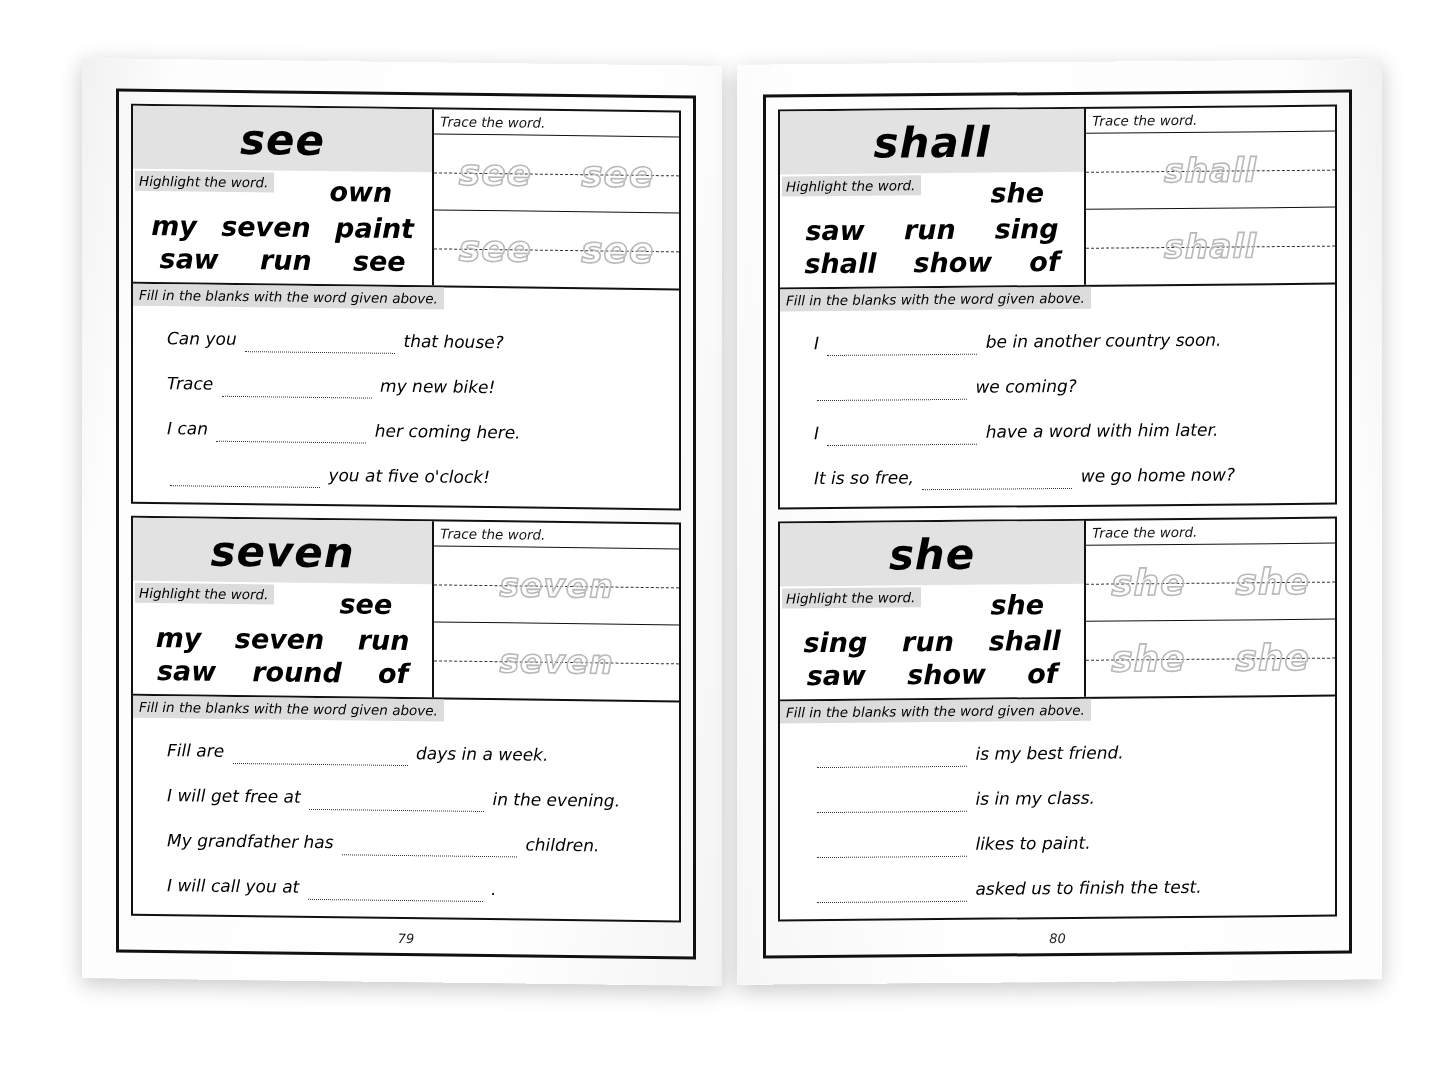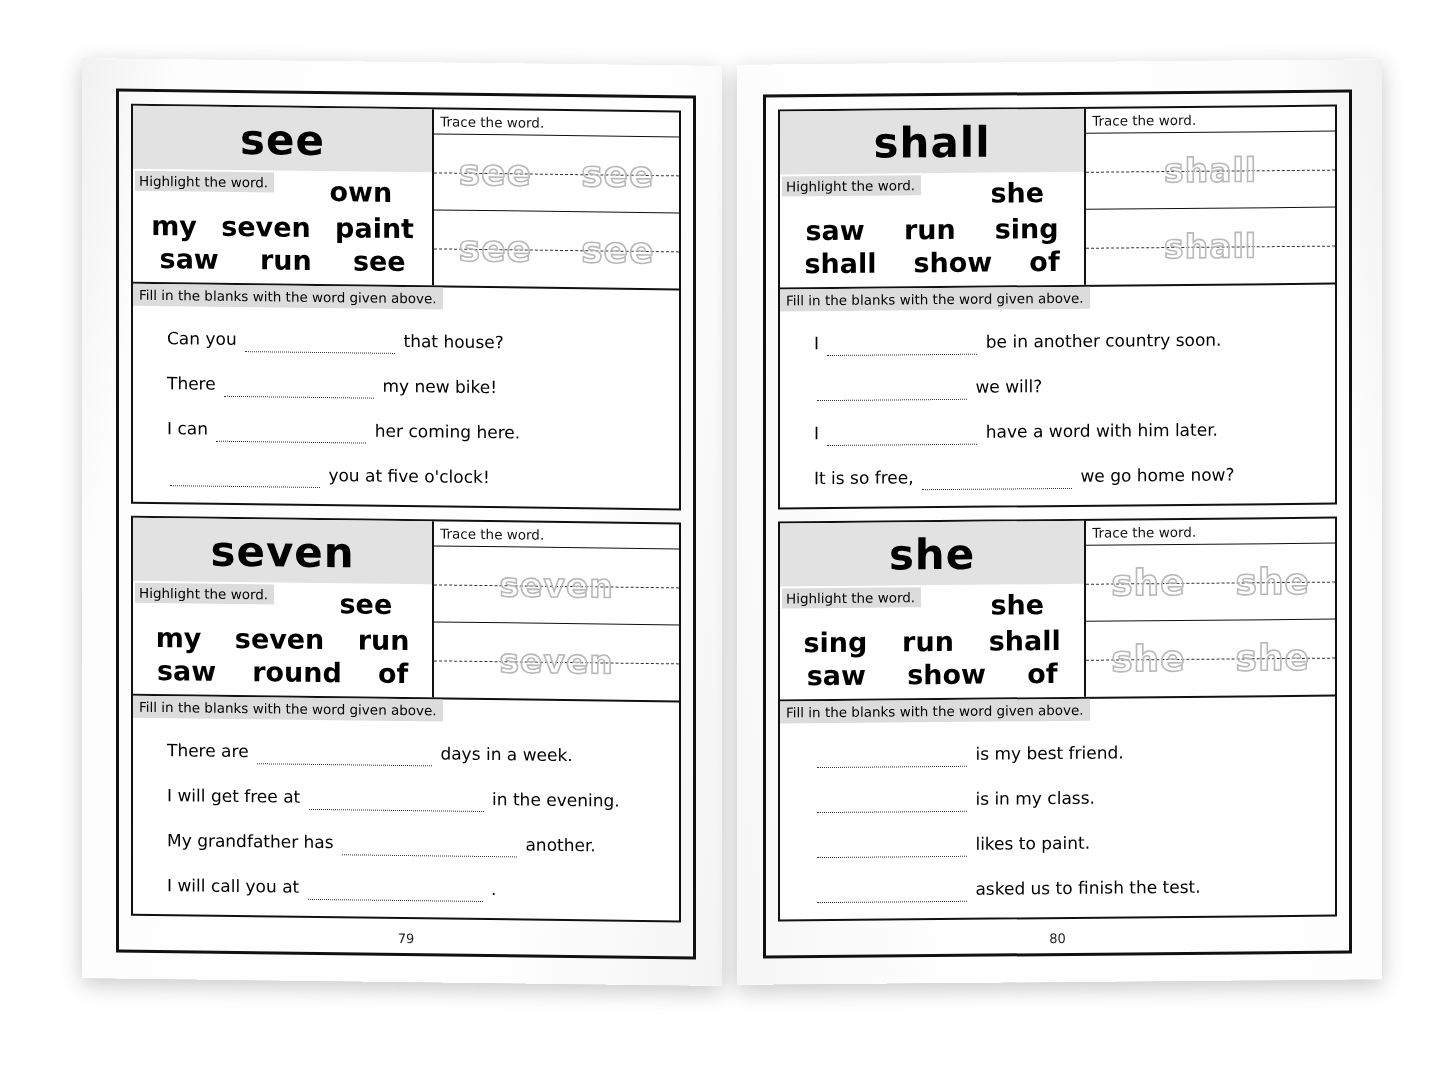--- a/index.html
+++ b/index.html
@@ -15,20 +15,21 @@
     position: relative;
   }
 
   
   #book {
     position: absolute;
     left: 82px;
     top: 62px;
     width: 1300px;
     height: 970px;
+    font-style: italic;
   }
 
   .page {
     position: absolute;
     top: 0;
     background: #fbfbfb;
     box-shadow: 0 6px 22px rgba(0,0,0,0.22);
   }
   .page.left {
     left: 0;
@@ -246,21 +247,21 @@
                     <span class="ghost">see</span>
                     <span class="ghost">see</span>
                   </div>
                 </div>
               </div>
             </div>
             <div class="fib-wrap">
               <div class="fib-label">Fill in the blanks with the word given above.</div>
               <div class="fib-list">
                 <div class="fib-item"><span>Can you</span> <span class="blank b-md"></span> <span>that house?</span></div>
-                <div class="fib-item"><span>There</span> <span class="blank b-md"></span> <span>my new bike!</span></div>
+                <div class="fib-item"><span>Trace</span> <span class="blank b-md"></span> <span>my new bike!</span></div>
                 <div class="fib-item"><span>I can</span> <span class="blank b-md"></span> <span>her coming here.</span></div>
                 <div class="fib-item"><span class="blank b-md"></span> <span>you at five o'clock!</span></div>
               </div>
             </div>
           </div>
           <div class="word-block">
             <div class="wb-top">
               <div class="wb-left">
                 <div class="word-title">seven</div>
                 <div class="highlight-label">Highlight the word.</div>
@@ -290,23 +291,23 @@
                   <div class="trace-line">
                     <div class="dash-mid"></div>
                     <span class="ghost wide">seven</span>
                   </div>
                 </div>
               </div>
             </div>
             <div class="fib-wrap">
               <div class="fib-label">Fill in the blanks with the word given above.</div>
               <div class="fib-list">
-                <div class="fib-item"><span>There are</span> <span class="blank b-lg"></span> <span>days in a week.</span></div>
+                <div class="fib-item"><span>Fill are</span> <span class="blank b-lg"></span> <span>days in a week.</span></div>
                 <div class="fib-item"><span>I will get free at</span> <span class="blank b-lg"></span> <span>in the evening.</span></div>
-                <div class="fib-item"><span>My grandfather has</span> <span class="blank b-lg"></span> <span>another.</span></div>
+                <div class="fib-item"><span>My grandfather has</span> <span class="blank b-lg"></span> <span>children.</span></div>
                 <div class="fib-item"><span>I will call you at</span> <span class="blank b-lg"></span> <span>.</span></div>
               </div>
             </div>
           </div>
         </div>
       <div class="page-num">79</div>
     </div>
   </div>
   <div class="page right">
     <div class="page-inner">
@@ -343,21 +344,21 @@
                     <div class="dash-mid"></div>
                     <span class="ghost wide">shall</span>
                   </div>
                 </div>
               </div>
             </div>
             <div class="fib-wrap">
               <div class="fib-label">Fill in the blanks with the word given above.</div>
               <div class="fib-list">
                 <div class="fib-item"><span>I</span> <span class="blank b-md"></span> <span>be in another country soon.</span></div>
-                <div class="fib-item"><span class="blank b-md"></span> <span>we will?</span></div>
+                <div class="fib-item"><span class="blank b-md"></span> <span>we coming?</span></div>
                 <div class="fib-item"><span>I</span> <span class="blank b-md"></span> <span>have a word with him later.</span></div>
                 <div class="fib-item"><span>It is so free,</span> <span class="blank b-md"></span> <span>we go home now?</span></div>
               </div>
             </div>
           </div>
           <div class="word-block">
             <div class="wb-top">
               <div class="wb-left">
                 <div class="word-title">she</div>
                 <div class="highlight-label">Highlight the word.</div>

